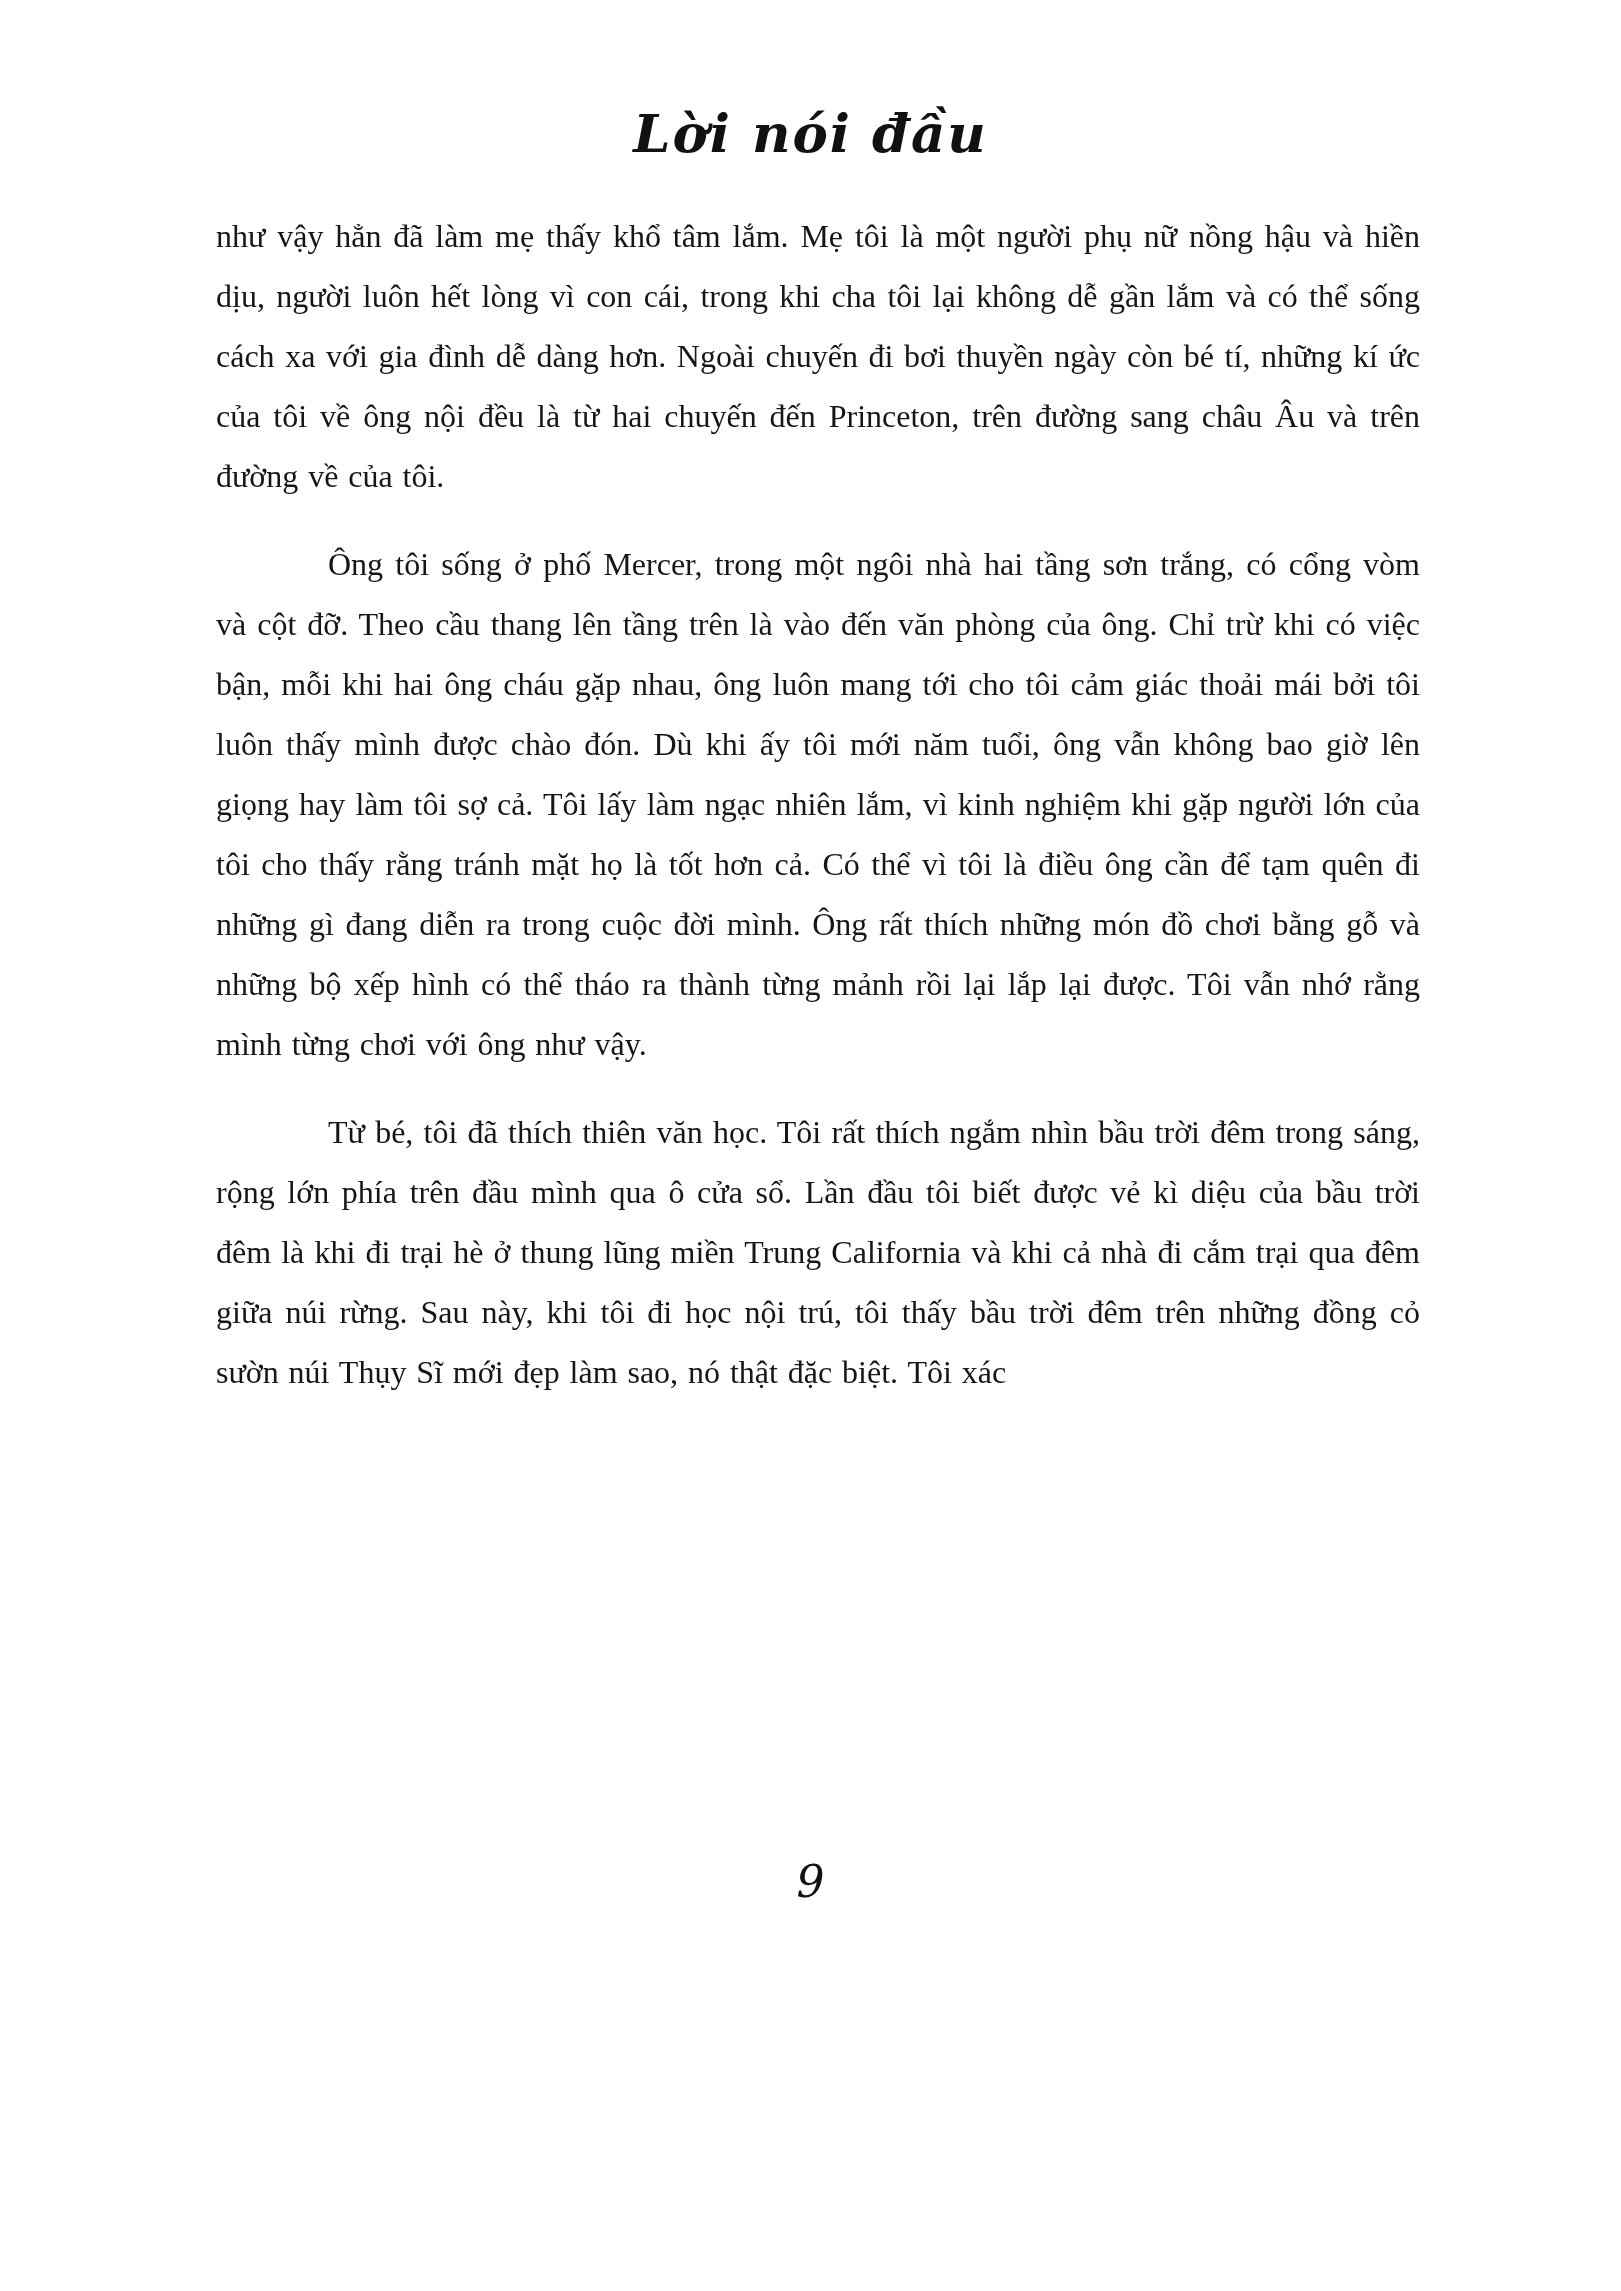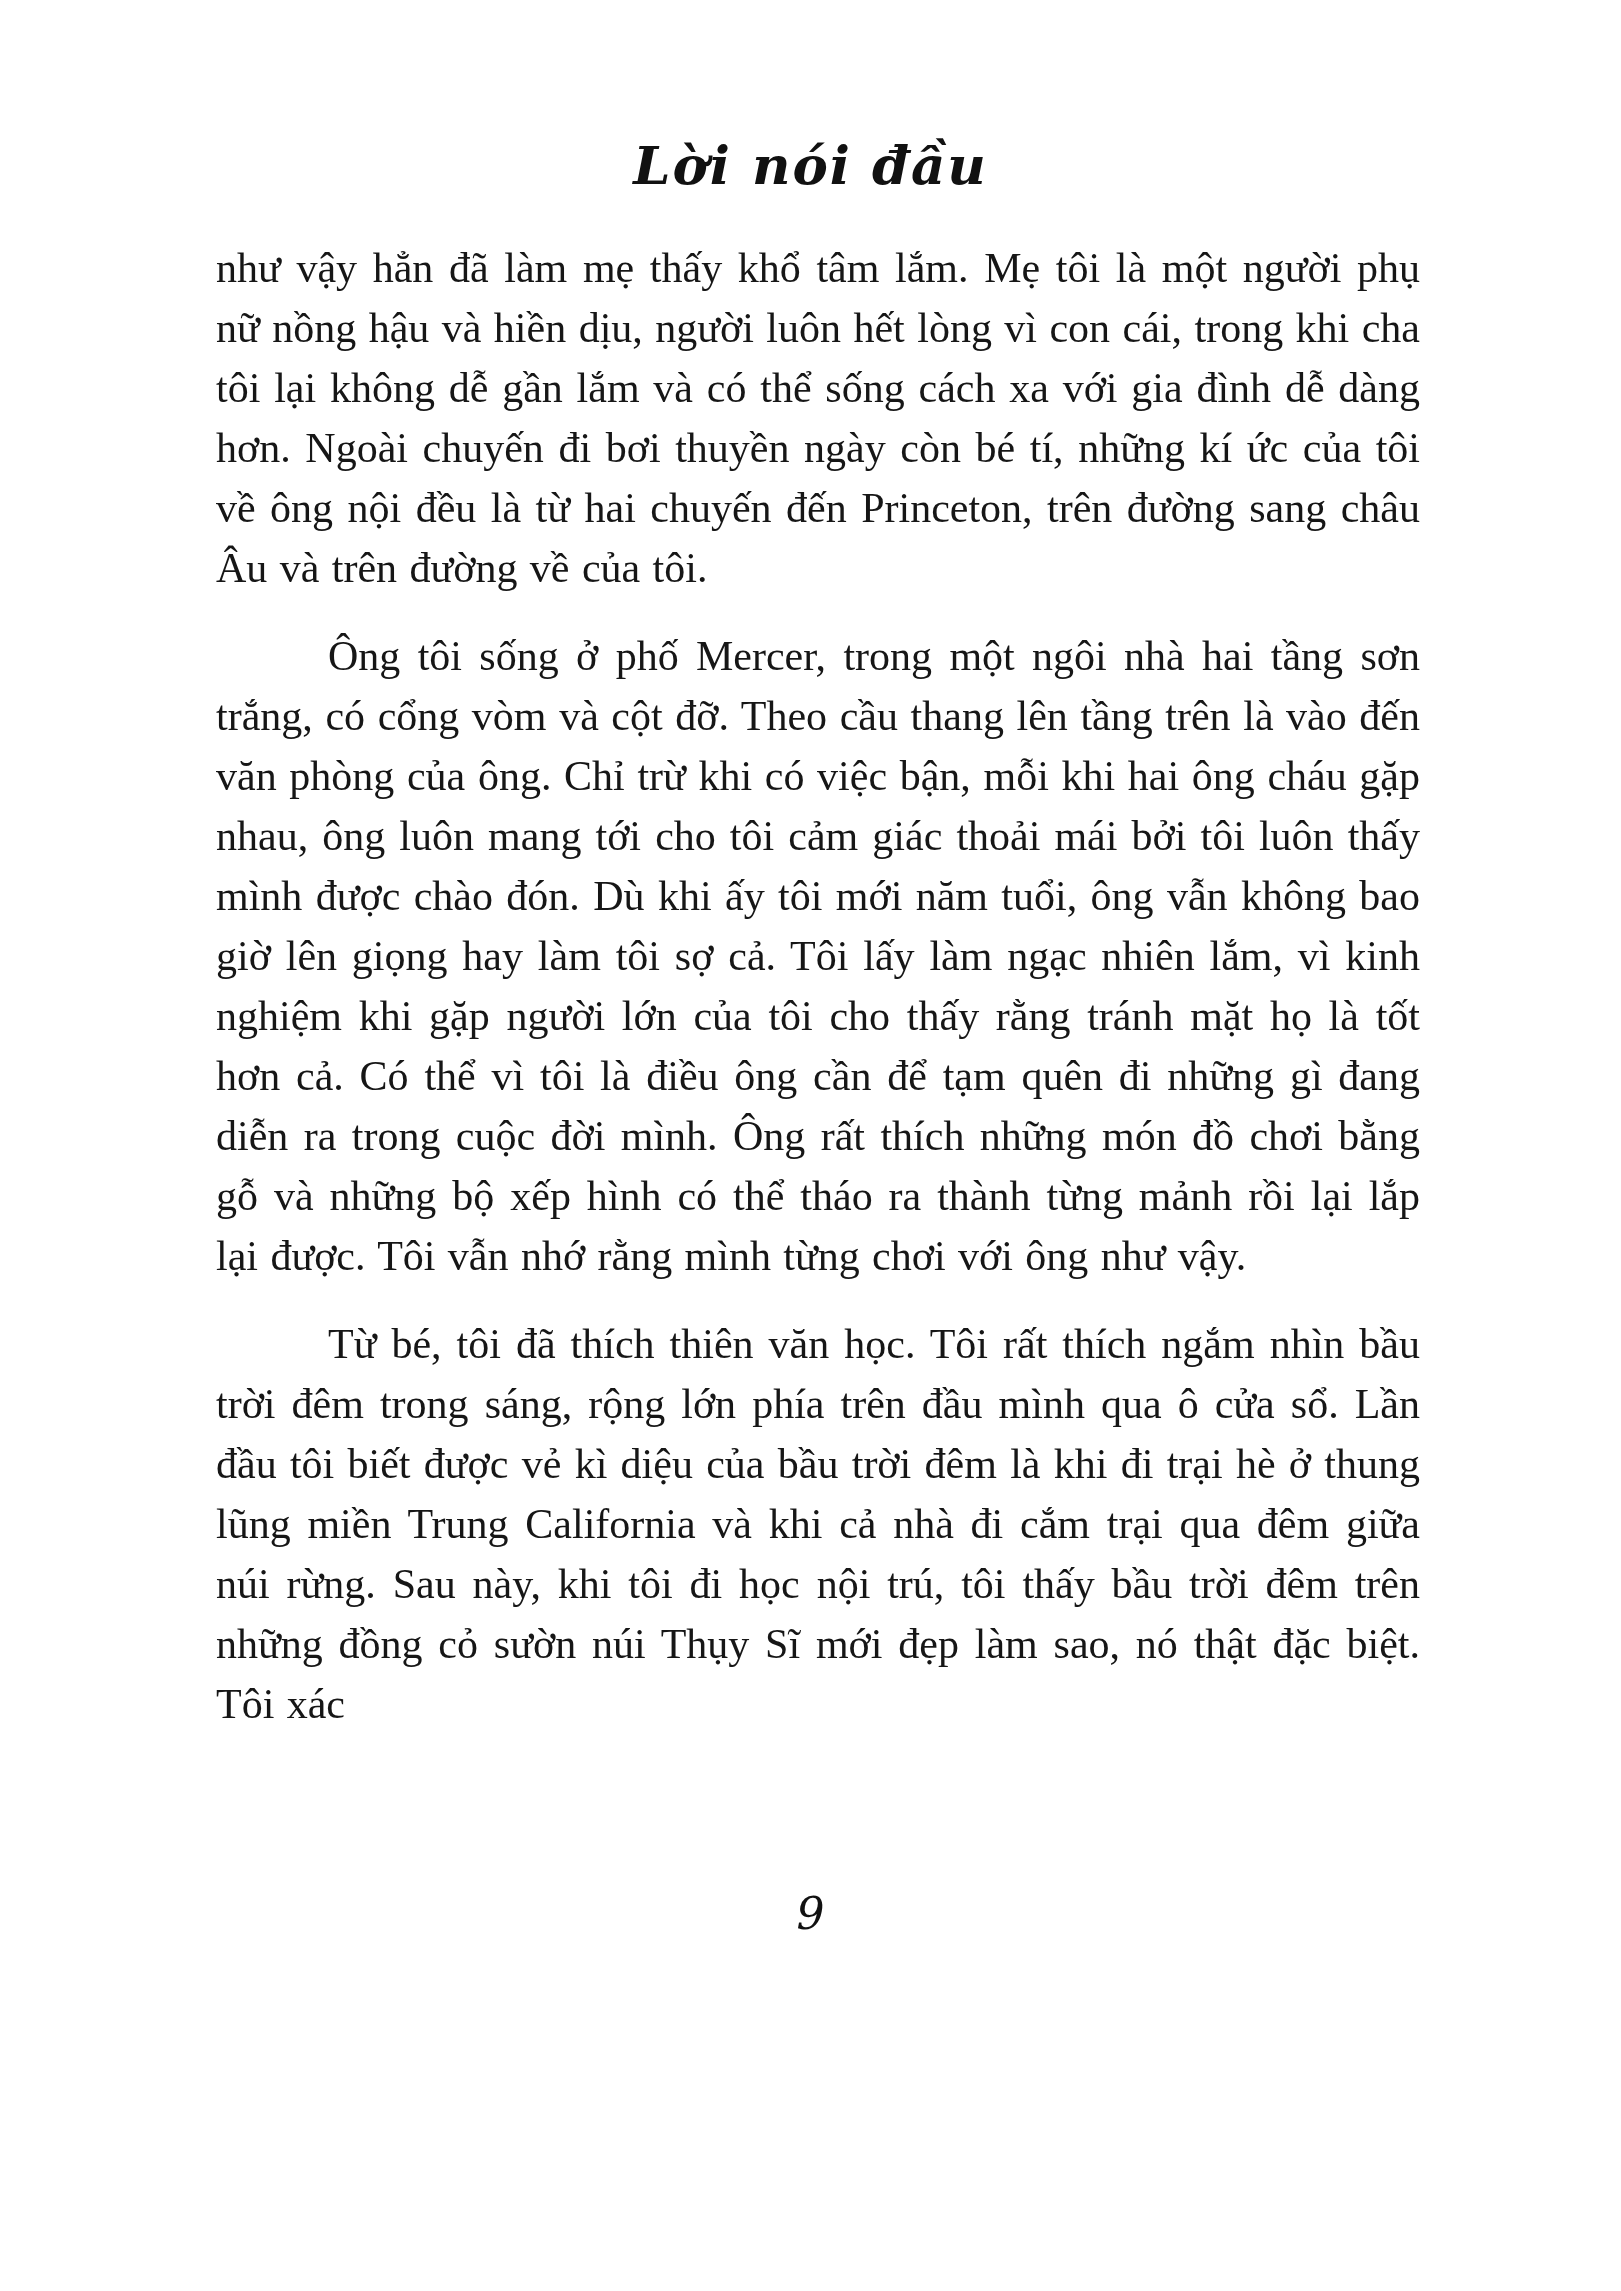--- a/index.html
+++ b/index.html
@@ -9,21 +9,20 @@
   }
   .book-page {
     position: relative;
     width: 1621px;
     height: 1975px;
     background: #ffffff;
     color: #1a1a1a;
     font-family: "Liberation Serif", "DejaVu Serif", serif;
     overflow: hidden;
     box-sizing: border-box;
-    margin-top: 32px;
   }
   .chapter-header {
     position: absolute;
     top: 102px;
     left: 0;
     width: 100%;
     text-align: center;
     font-family: "DejaVu Serif", serif;
     font-style: italic;
     font-weight: 600;
@@ -32,21 +31,21 @@
     color: #111111;
   }
   .body-text {
     position: absolute;
     top: 206px;
     left: 216px;
     width: 1204px;
   }
   .body-text p {
     margin: 0 0 28px 0;
-    font-size: 42px;
+    font-size: 32px;
     line-height: 60px;
     text-align: justify;
     text-justify: inter-word;
     word-spacing: 1.9px;
     color: #161616;
   }
   .body-text p.indented {
     text-indent: 112px;
   }
   .page-number {

